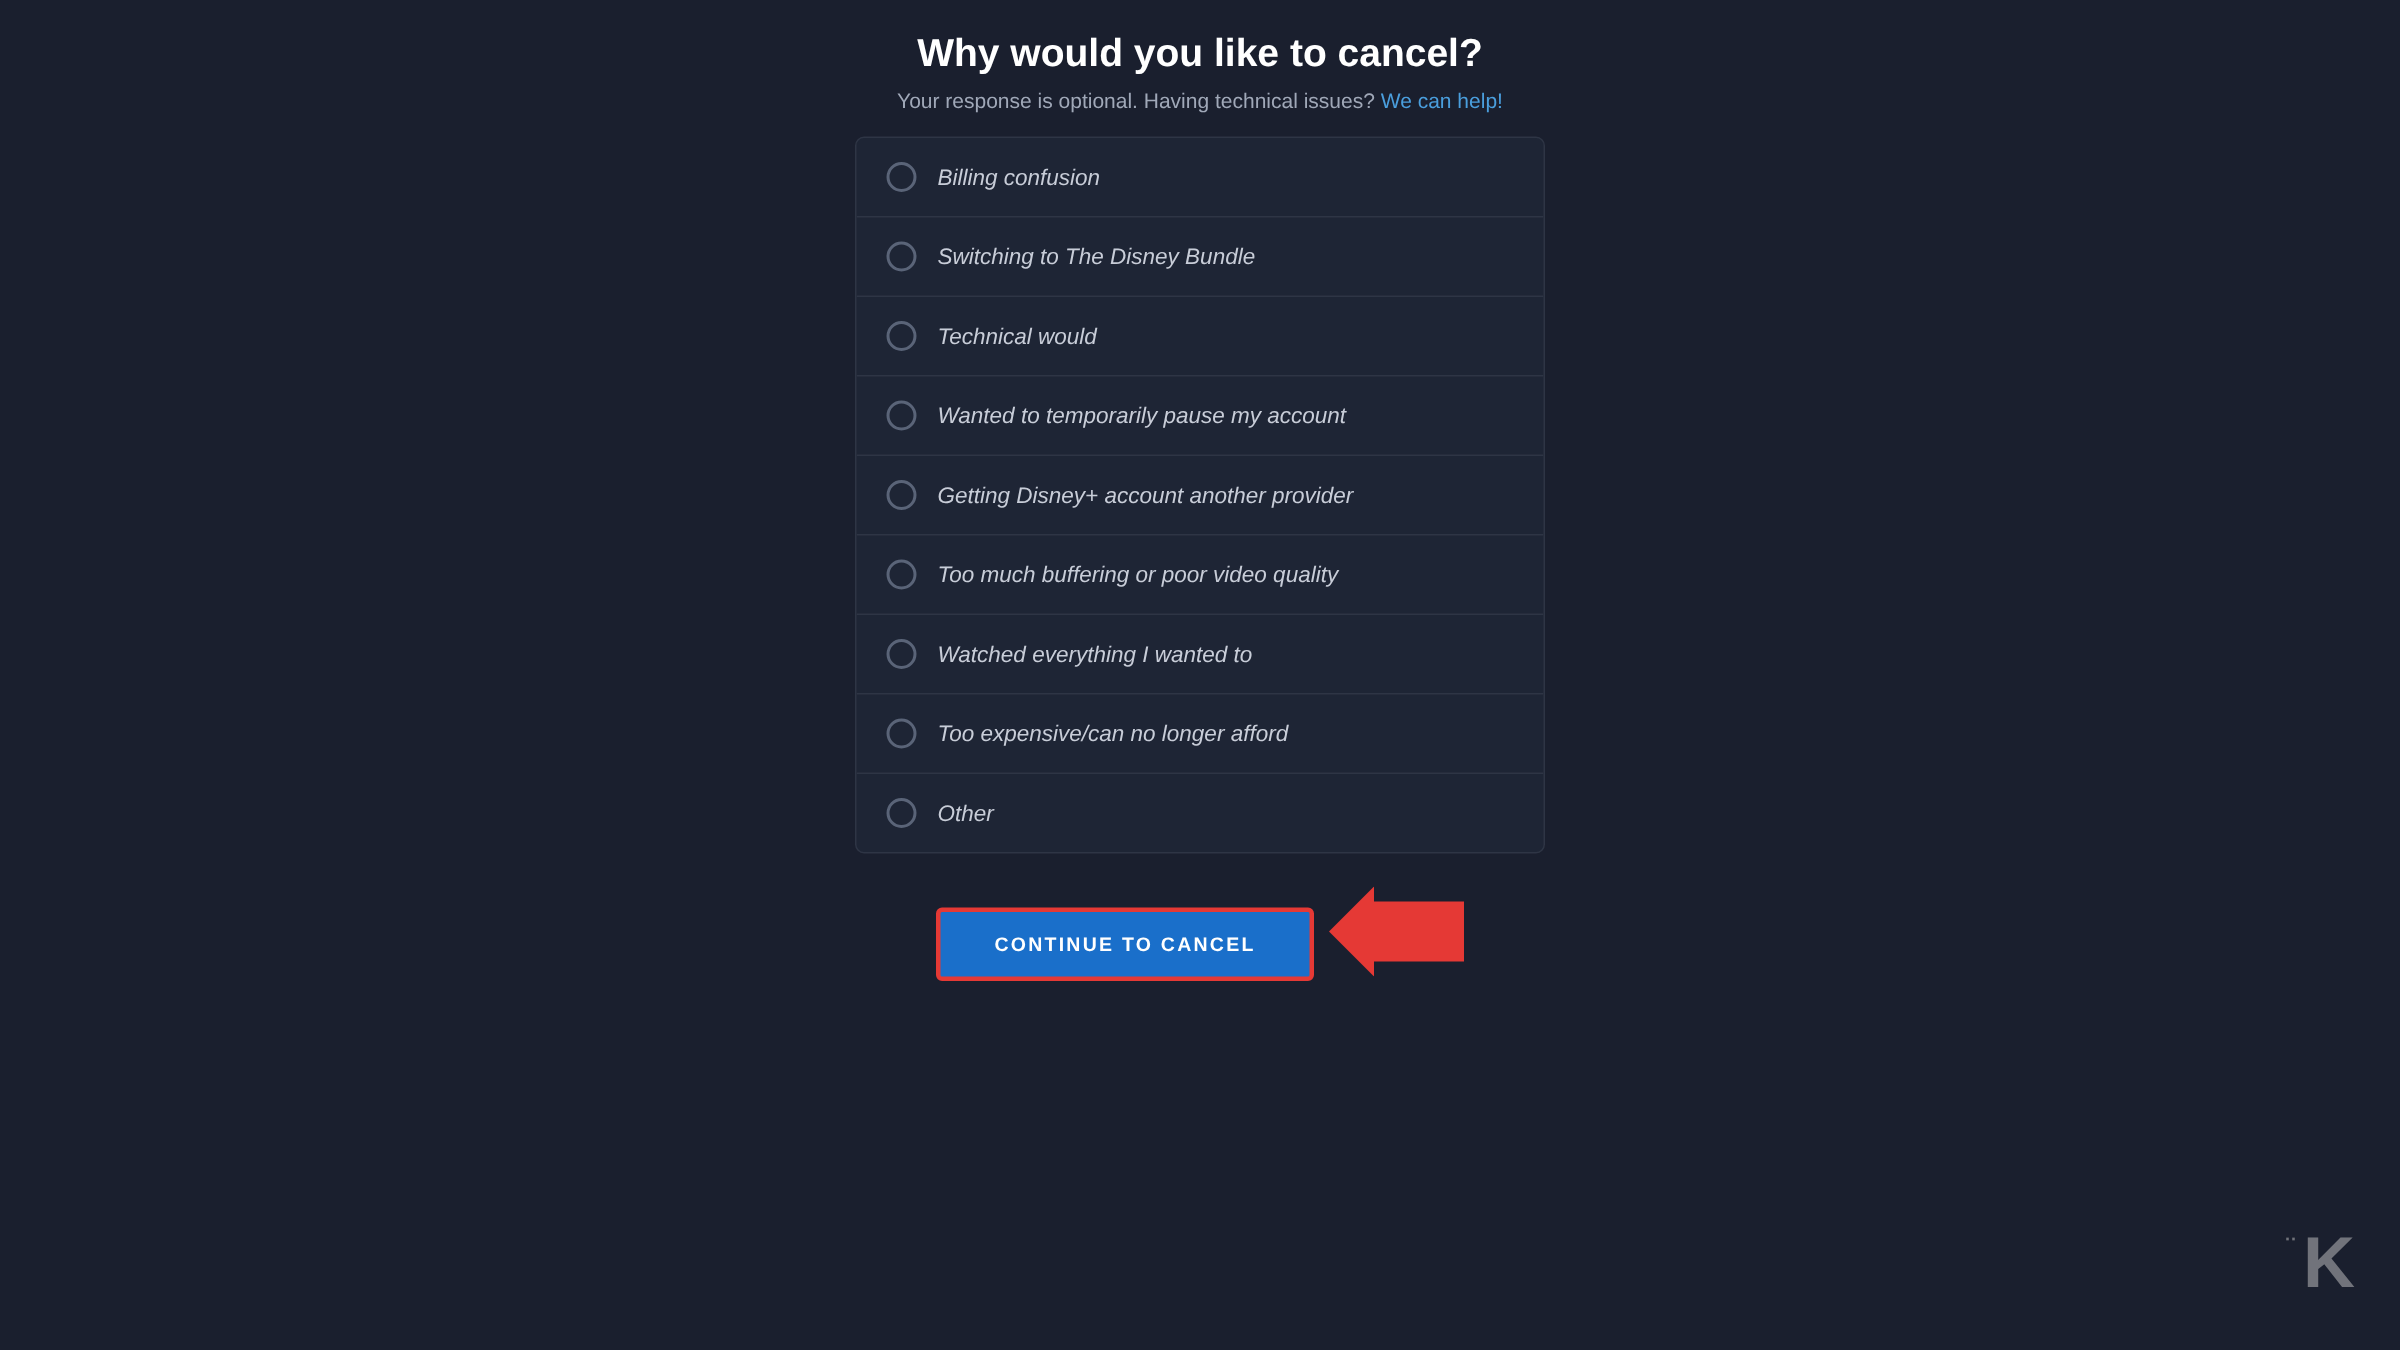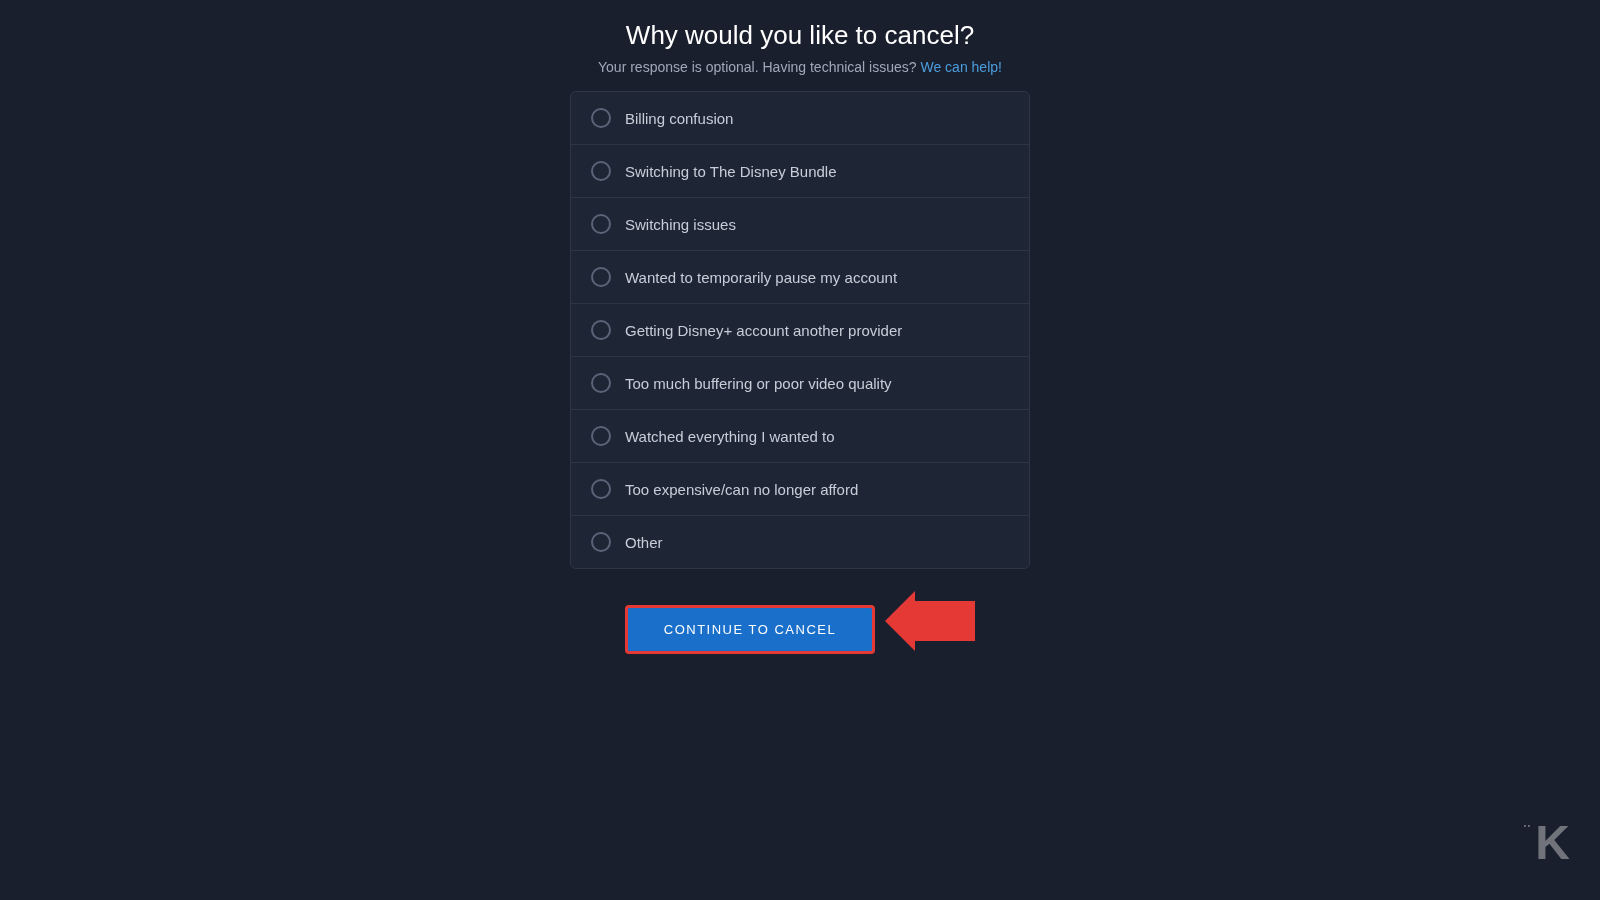--- a/index.html
+++ b/index.html
@@ -24,21 +24,21 @@
     .main-container {
       width: 460px;
       display: flex;
       flex-direction: column;
       align-items: center;
     }
 
     .page-title {
       color: #ffffff;
       font-size: 26px;
-      font-weight: normal;
+      font-weight: bold;
       margin-bottom: 8px;
       text-align: center;
     }
 
     .subtitle {
       color: #a0a8b8;
       font-size: 14px;
       margin-bottom: 16px;
       text-align: center;
     }
@@ -78,31 +78,32 @@
       margin-right: 14px;
       flex-shrink: 0;
       display: flex;
       align-items: center;
       justify-content: center;
     }
 
     .option-label {
       color: #c8cdd8;
       font-size: 15px;
+      font-style: italic;
     }
 
     .continue-btn {
       margin-top: 18px;
       background-color: #1a6fca;
       color: #ffffff;
       border: 3px solid #e53935;
       border-radius: 4px;
       padding: 14px 36px;
       font-size: 13px;
-      font-weight: normal;
+      font-weight: bold;
       letter-spacing: 1.5px;
       cursor: pointer;
       text-transform: uppercase;
     }
 
     
     .red-arrow {
       margin-left: 10px;
     }
 
@@ -150,21 +151,21 @@
       <span class="option-label">Billing confusion</span>
     </div>
 
     <div class="option-item">
       <div class="radio-circle"></div>
       <span class="option-label">Switching to The Disney Bundle</span>
     </div>
 
     <div class="option-item">
       <div class="radio-circle"></div>
-      <span class="option-label">Switching issues</span>
+      <span class="option-label">Technical would</span>
     </div>
 
     <div class="option-item">
       <div class="radio-circle"></div>
       <span class="option-label">Wanted to temporarily pause my account</span>
     </div>
 
 
     <div class="option-item">
       <div class="radio-circle"></div>

